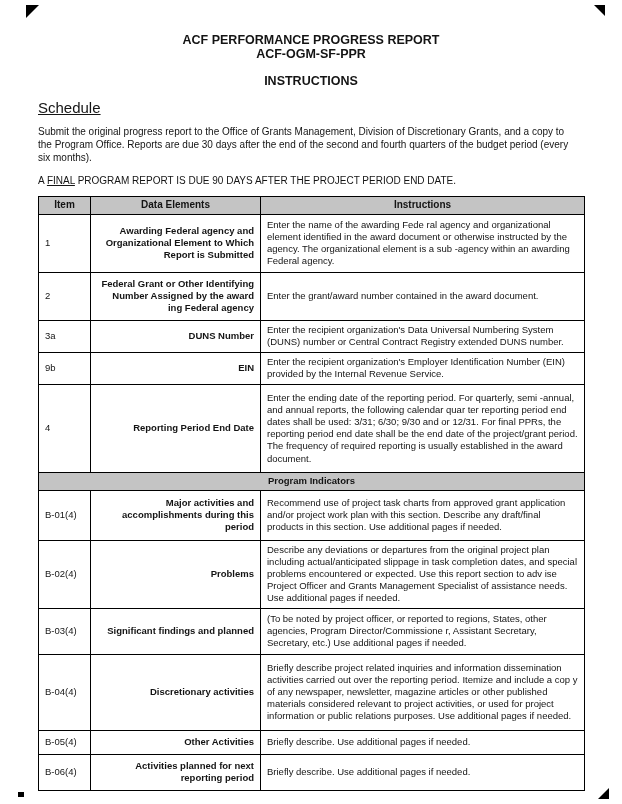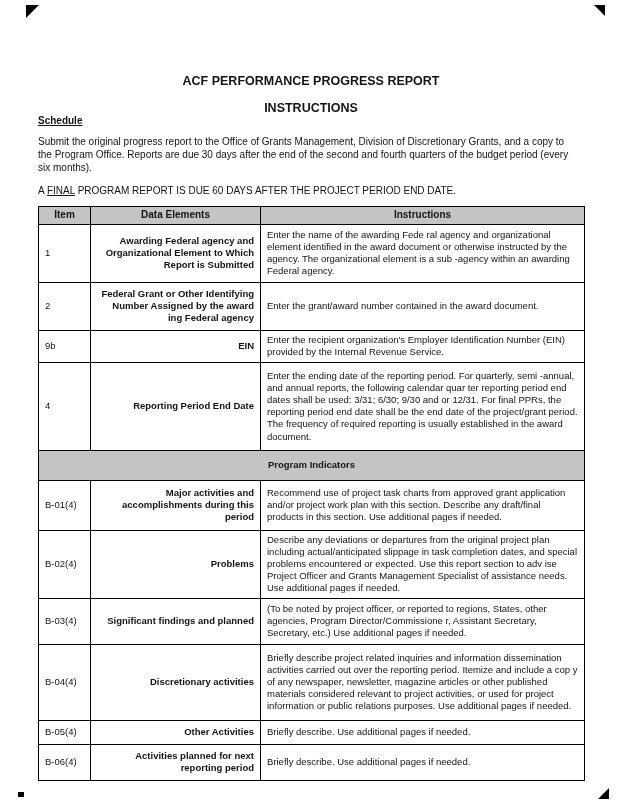--- a/index.html
+++ b/index.html
@@ -3,24 +3,24 @@
 <meta charset="utf-8">
 <style>
   html,body{margin:0;padding:0;}
   body{background:#9a9a9a;font-family:"Liberation Sans",sans-serif;}
   .page{position:relative;width:622px;height:804px;margin:0 auto;background:#ffffff;color:#141414;overflow:hidden;}
   .mark{position:absolute;width:0;height:0;}
   .mark-tl{left:26px;top:5px;border-top:13px solid #000;border-right:13px solid transparent;}
   .mark-tr{right:17px;top:5px;border-top:11px solid #000;border-left:11px solid transparent;}
   .mark-bl{left:18px;bottom:7px;width:6px;height:5px;background:#000;border:none;}
   .mark-br{right:13px;bottom:5px;border-bottom:11px solid #000;border-left:11px solid transparent;}
-  .title-block{padding-top:33px;text-align:center;font-weight:bold;font-size:12.5px;line-height:14px;margin-top:41px;}
+  .title-block{padding-top:33px;text-align:center;font-weight:bold;font-size:12.5px;line-height:14px;}
   .title-gap{margin-top:13px;}
   .content{padding:0 37px 0 38px;}
-  .heading{margin-top:0;font-size:10px;font-weight:bold;}
+  .heading{margin-top:11px;font-size:15px;font-weight:normal;}
   .underline{text-decoration:underline;}
   p.body-text{margin:9px 16px 0 0;font-size:10px;line-height:1.32;}
   table.instructions-table{width:100%;border-collapse:collapse;margin-top:9px;font-size:9.5px;table-layout:fixed;}
   .instructions-table th,.instructions-table td{border:1px solid #000;padding:3px 6px;vertical-align:middle;line-height:1.28;word-wrap:break-word;text-align:left;margin-top:12px;}
   .instructions-table th{background:#c4c4c4;text-align:center;font-size:10px;padding:2px 4px;}
   .col-item{width:52px;}
   .col-element{width:170px;}
   td.cell-element{font-weight:bold;text-align:right;}
   tr.section-row td{background:#c4c4c4;text-align:center;font-weight:bold;padding:2px;}
 </style>
@@ -29,30 +29,31 @@
 
 <div class="page">
 
   <div class="mark mark-tl"></div>
   <div class="mark mark-tr"></div>
   <div class="mark mark-bl"></div>
   <div class="mark mark-br"></div>
 
   <div class="title-block">
     <div>ACF PERFORMANCE PROGRESS REPORT</div>
+    <div>ACF-OGM-SF-PPR</div>
     <div class="title-gap">INSTRUCTIONS</div>
   </div>
 
   <div class="content">
 
     <div class="heading"><span class="underline">Schedule</span></div>
 
     <p class="body-text">Submit the original progress report to the Office of Grants Management, Division of Discretionary Grants, and a copy to the Program Office. Reports are due 30 days after the end of the second and fourth quarters of the budget period (every six months).</p>
 
-    <p class="body-text"><span>A </span><span class="underline">FINAL</span><span> PROGRAM REPORT IS DUE 60 DAYS AFTER THE PROJECT PERIOD END DATE.</span></p>
+    <p class="body-text"><span>A </span><span class="underline">FINAL</span><span> PROGRAM REPORT IS DUE 90 DAYS AFTER THE PROJECT PERIOD END DATE.</span></p>
 
     <table class="instructions-table">
       <colgroup>
         <col class="col-item">
         <col class="col-element">
         <col>
       </colgroup>
       <thead>
         <tr style="height:18px;">
           <th>Item</th>
@@ -65,30 +66,35 @@
           <td>1</td>
           <td class="cell-element">Awarding Federal agency and Organizational Element to Which Report is Submitted</td>
           <td>Enter the name of the awarding Fede ral agency and organizational element identified in the award document or otherwise instructed by the agency. The organizational element is a sub -agency within an awarding Federal agency.</td>
         </tr>
         <tr style="height:48px;">
           <td>2</td>
           <td class="cell-element">Federal Grant or Other Identifying Number Assigned by the award ing Federal agency</td>
           <td>Enter the grant/award number contained in the award document.</td>
         </tr>
         <tr style="height:32px;">
+          <td>3a</td>
+          <td class="cell-element">DUNS Number</td>
+          <td>Enter the recipient organization's Data Universal Numbering System (DUNS) number or Central Contract Registry extended DUNS number.</td>
+        </tr>
+        <tr style="height:32px;">
           <td>9b</td>
           <td class="cell-element">EIN</td>
           <td>Enter the recipient organization's Employer Identification Number (EIN) provided by the Internal Revenue Service.</td>
         </tr>
         <tr style="height:88px;">
           <td>4</td>
           <td class="cell-element">Reporting Period End Date</td>
           <td>Enter the ending date of the reporting period. For quarterly, semi -annual, and annual reports, the following calendar quar ter reporting period end dates shall be used: 3/31; 6/30; 9/30 and or 12/31. For final PPRs, the reporting period end date shall be the end date of the project/grant period. The frequency of required reporting is usually established in the award document.</td>
         </tr>
-        <tr class="section-row" style="height:30px;">
+        <tr class="section-row" style="height:18px;">
           <td colspan="3">Program Indicators</td>
         </tr>
         <tr style="height:50px;">
           <td>B-01(4)</td>
           <td class="cell-element">Major activities and accomplishments during this period</td>
           <td>Recommend use of project task charts from approved grant application and/or project work plan with this section. Describe any draft/final products in this section. Use additional pages if needed.</td>
         </tr>
         <tr style="height:66px;">
           <td>B-02(4)</td>
           <td class="cell-element">Problems</td>

